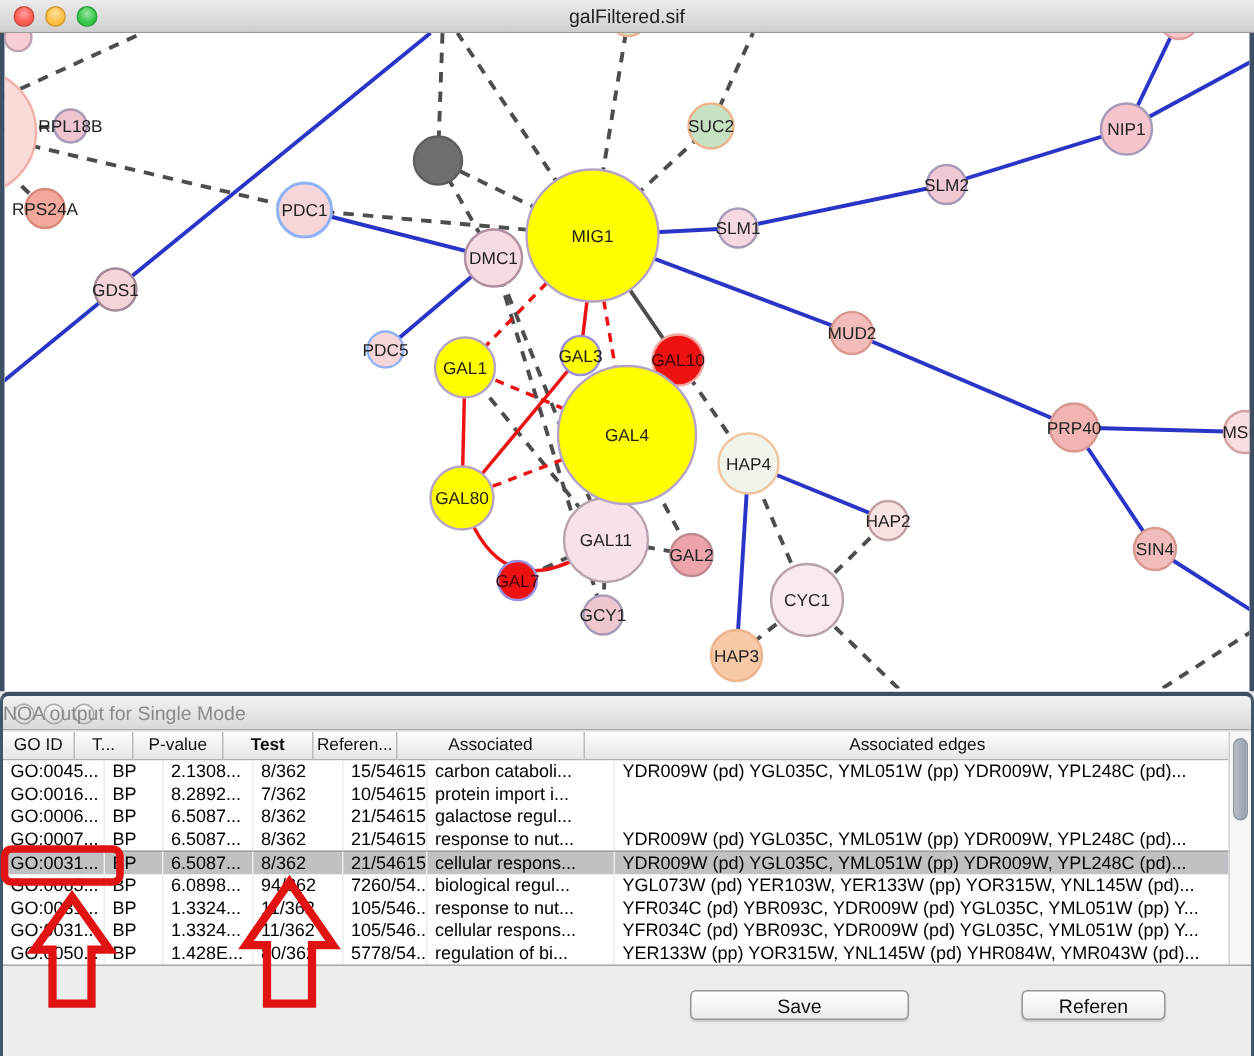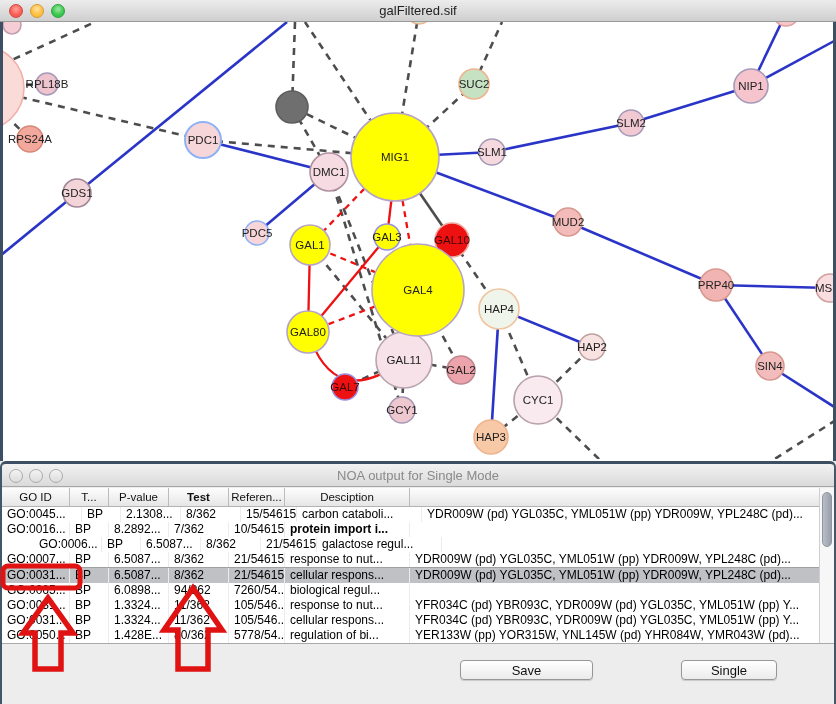--- a/index.html
+++ b/index.html
@@ -13,21 +13,21 @@
   .light{width:14px;height:14px;border-radius:50%;}
   .light.red{background:radial-gradient(circle at 50% 35%,#ffa39b,#f95a52 60%);border:1px solid #ce4a41;}
   .light.yellow{background:radial-gradient(circle at 50% 35%,#ffe2a0,#fdbd3e 60%);border:1px solid #d29c2e;}
   .light.green{background:radial-gradient(circle at 50% 35%,#9fe8a4,#35c54b 60%);border:1px solid #2aa23c;}
   .light.off{background:linear-gradient(#f4f4f4,#dcdcdc);border:1px solid #ababab;}
   .canvas{position:relative;width:836px;height:439px;background:#ffffff;border-left:3px solid #3d4f63;border-right:3px solid #3d4f63;overflow:hidden;}
   .canvas svg{display:block;}
   
   .win-bottom{position:absolute;left:0;top:461px;width:836px;height:243px;background:#ededed;border-top:3px solid #3d4f63;border-left:2px solid #44566a;border-right:2px solid #44566a;border-radius:6px 6px 0 0;}
   .titlebar2{position:relative;height:23px;background:linear-gradient(#f2f2f2,#dadada);border-bottom:1px solid #a6a6a6;border-radius:5px 5px 0 0;}
-  .titlebar2 .title{position:absolute;left:0;right:0;top:4px;text-align:center;font-size:13px;color:#8a8a8a;}
+  .titlebar2 .title{position:absolute;left:0;right:0;top:4px;text-align:left;font-size:13px;color:#8a8a8a;}
   .lights2{position:absolute;left:7px;top:5px;display:flex;gap:6px;}
   
   .noa-table{position:absolute;left:0;top:24px;width:832px;background:#fff;}
   .thead{display:flex;height:19px;background:linear-gradient(#fdfdfd,#e6e6e6);border-bottom:1px solid #b3b3b3;}
   .th{font-size:11.5px;color:#111;text-align:center;line-height:18px;border-right:1px solid #bcbcbc;overflow:hidden;white-space:nowrap;flex:0 0 auto;}
   .tbody{position:relative;}
   .tr{display:flex;height:15px;background:#fff;cursor:default;}
   .tr.sel{background:#bfc1c5;border-top:1px solid #9fa1a5;height:16px;}
   .td{font-size:12px;color:#000;line-height:15px;padding-left:5px;border-right:1px solid #ececec;overflow:hidden;white-space:nowrap;flex:0 0 auto;}
   .scroll{position:absolute;right:0;top:24px;width:15px;background:#f7f7f7;border-left:1px solid #cfcfcf;}
@@ -174,47 +174,48 @@
       <div class="lights2">
         <span class="light off"></span>
         <span class="light off"></span>
         <span class="light off"></span>
       </div>
       <div class="title">NOA output for Single Mode</div>
     </div>
 
     <div class="noa-table">
       <div class="thead" id="thead">
-          <div class="th" style="width: 68px;">GO ID</div>
+          <div class="th" style="width: 48px;">GO ID</div>
           <div class="th" style="width: 39px;">T...</div>
           <div class="th" style="width: 60px;">P-value</div>
           <div class="th" style="width: 60px; font-weight: bold;">Test</div>
           <div class="th" style="width: 56px;">Referen...</div>
-          <div class="th" style="width: 125px;">Desciption</div>
+          <div class="th" style="width: 125px;">Associated</div>
+          <div class="th" style="flex: 1 1 auto;">Associated edges</div>
         </div>
       <div class="tbody" id="tbody">
           <div class="tr">
-            <div class="td" style="width: 80px;">GO:0045...</div>
+            <div class="td" style="width: 68px;">GO:0045...</div>
             <div class="td" style="width: 39px;">BP</div>
             <div class="td" style="width: 60px;">2.1308...</div>
             <div class="td" style="width: 60px;">8/362</div>
             <div class="td" style="width: 56px;">15/54615</div>
             <div class="td" style="width: 125px;">carbon cataboli...</div>
             <div class="td" style="flex: 1 1 auto;">YDR009W (pd) YGL035C, YML051W (pp) YDR009W, YPL248C (pd)...</div>
           </div>
           <div class="tr">
             <div class="td" style="width: 68px;">GO:0016...</div>
             <div class="td" style="width: 39px;">BP</div>
             <div class="td" style="width: 60px;">8.2892...</div>
             <div class="td" style="width: 60px;">7/362</div>
             <div class="td" style="width: 56px;">10/54615</div>
-            <div class="td" style="width: 125px; font-weight: bold;">protein import i...</div>
-          </div>
-          <div class="tr">
-            <div class="td" style="width: 68px; margin-left: 32px;">GO:0006...</div>
+            <div class="td" style="width: 125px;">protein import i...</div>
+          </div>
+          <div class="tr">
+            <div class="td" style="width: 68px;">GO:0006...</div>
             <div class="td" style="width: 39px;">BP</div>
             <div class="td" style="width: 60px;">6.5087...</div>
             <div class="td" style="width: 60px;">8/362</div>
             <div class="td" style="width: 56px;">21/54615</div>
             <div class="td" style="width: 125px;">galactose regul...</div>
           </div>
           <div class="tr">
             <div class="td" style="width: 68px;">GO:0007...</div>
             <div class="td" style="width: 39px;">BP</div>
             <div class="td" style="width: 60px;">6.5087...</div>
@@ -232,20 +233,21 @@
             <div class="td" style="width: 125px;">cellular respons...</div>
             <div class="td" style="flex: 1 1 auto;">YDR009W (pd) YGL035C, YML051W (pp) YDR009W, YPL248C (pd)...</div>
           </div>
           <div class="tr">
             <div class="td" style="width: 68px;">GO:0065...</div>
             <div class="td" style="width: 39px;">BP</div>
             <div class="td" style="width: 60px;">6.0898...</div>
             <div class="td" style="width: 60px;">94/362</div>
             <div class="td" style="width: 56px;">7260/54...</div>
             <div class="td" style="width: 125px;">biological regul...</div>
+            <div class="td" style="flex: 1 1 auto;">YGL073W (pd) YER103W, YER133W (pp) YOR315W, YNL145W (pd)...</div>
           </div>
           <div class="tr">
             <div class="td" style="width: 68px;">GO:0031...</div>
             <div class="td" style="width: 39px;">BP</div>
             <div class="td" style="width: 60px;">1.3324...</div>
             <div class="td" style="width: 60px;">11/362</div>
             <div class="td" style="width: 56px;">105/546...</div>
             <div class="td" style="width: 125px;">response to nut...</div>
             <div class="td" style="flex: 1 1 auto;">YFR034C (pd) YBR093C, YDR009W (pd) YGL035C, YML051W (pp) Y...</div>
           </div>
@@ -267,22 +269,22 @@
             <div class="td" style="width: 125px;">regulation of bi...</div>
             <div class="td" style="flex: 1 1 auto;">YER133W (pp) YOR315W, YNL145W (pd) YHR084W, YMR043W (pd)...</div>
           </div>
         </div>
     </div>
     <div class="scroll" id="scroll" style="height:156px;">
       <div class="thumb"></div>
     </div>
 
     <div class="belowtable">
-      <button class="btn" style="left:458px;top:16px;width:133px;">Save</button>
-      <button class="btn" style="left:679px;top:16px;width:96px;">Single</button>
+      <button class="btn" style="left:458px;top:16px;width:146px;">Save</button>
+      <button class="btn" style="left:679px;top:16px;width:96px;">Referen</button>
     </div>
   </div>
 
   <svg class="annot" width="836" height="704">
     <rect id="an-rect" x="3" y="566" width="77" height="22" rx="5" fill="none" stroke-width="5" stroke="#e01212"></rect>
     <polygon id="an-arrow1" points="48,598 73,633 61,633 61,669 35,669 35,633 23,633" fill="none" stroke-width="5.5" stroke="#e01212"></polygon>
     <polygon id="an-arrow2" points="193,588 222,630 208,630 208,669 178,669 178,630 164,630" fill="none" stroke-width="5.5" stroke="#e01212"></polygon>
   </svg>
 </div>
 

